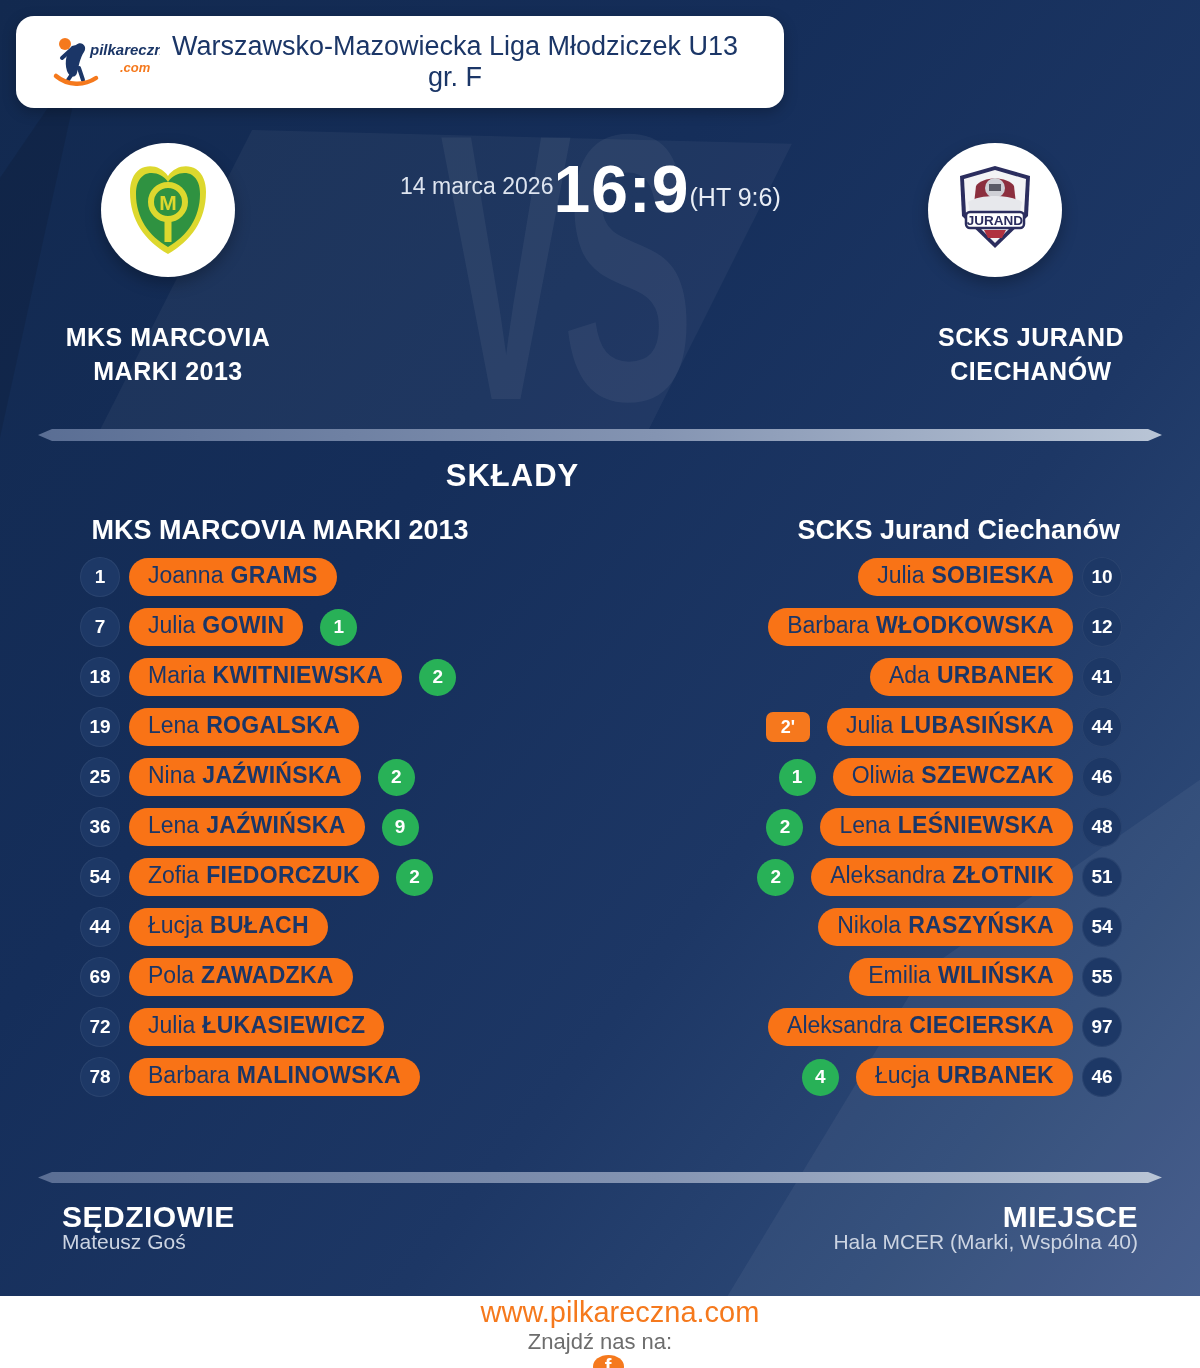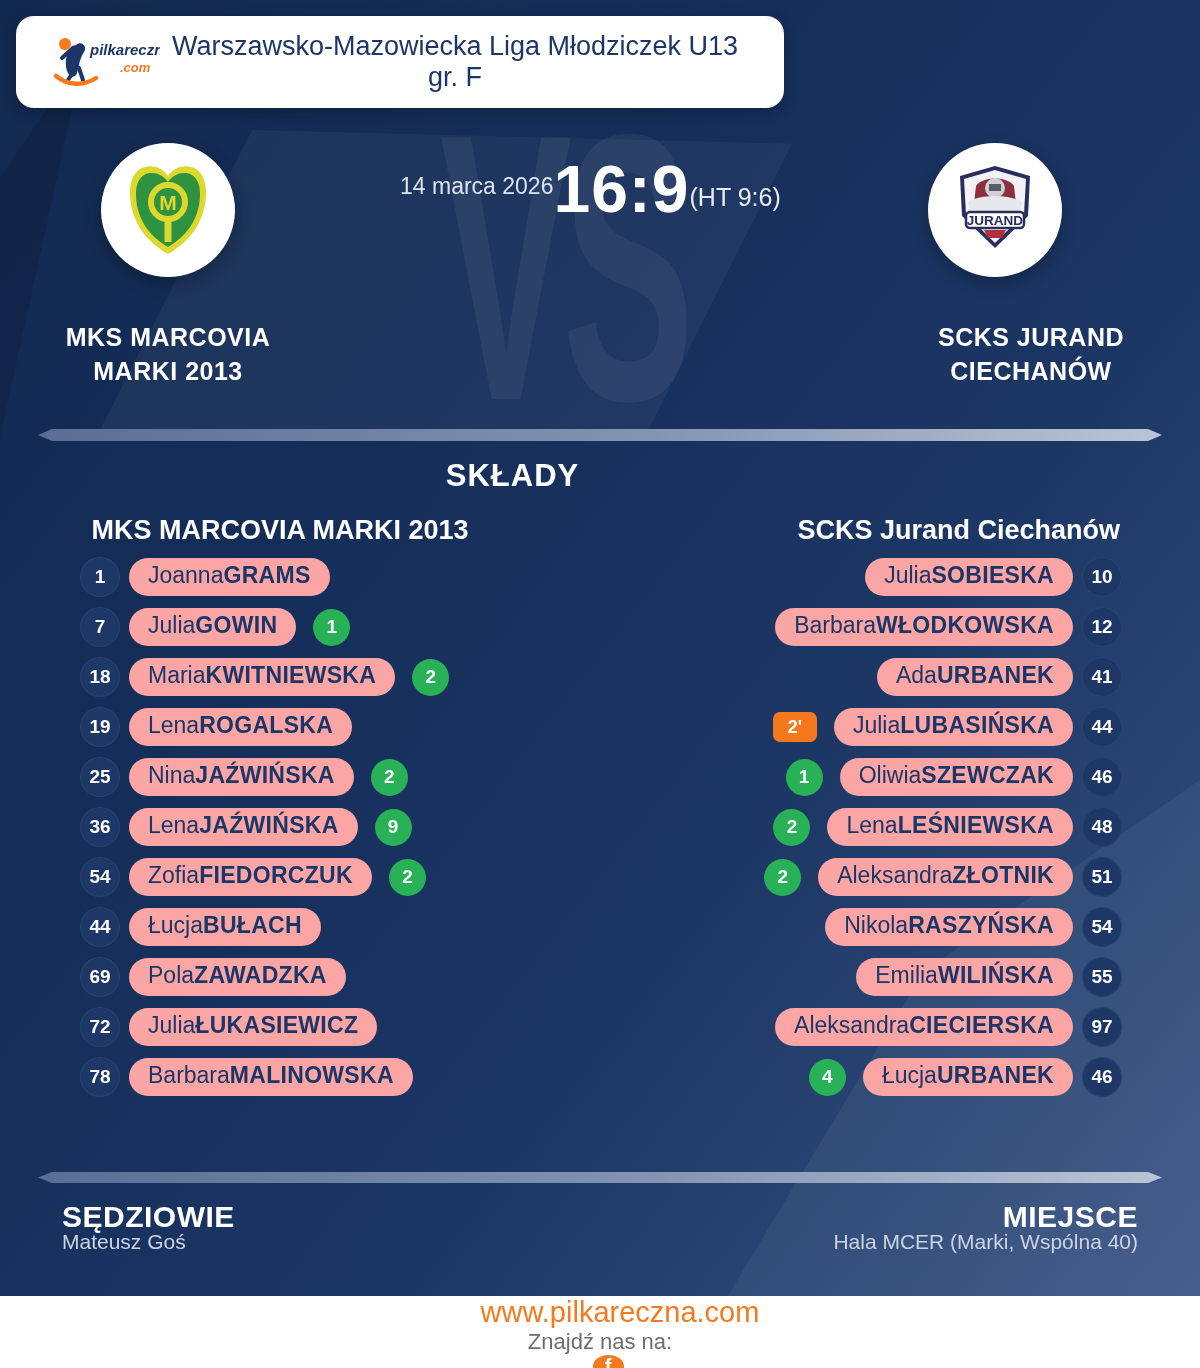--- a/index.html
+++ b/index.html
@@ -89,22 +89,22 @@
   .away-list { right:78px; width:500px; }
   .player-row { height:50px; display:flex; align-items:center; gap:9px; }
   .player-row.away { justify-content:flex-end; }
   .num {
     width:40px; height:40px; border-radius:50%; background:#1d3866;
     color:#ffffff; font-size:19px; font-weight:700; flex:0 0 auto;
     display:flex; align-items:center; justify-content:center;
     box-shadow: inset 0 0 0 1px rgba(255,255,255,0.06);
   }
   .pill {
-    display:inline-flex; align-items:baseline; 
-    background:#fca5a5; border-radius:20px; padding:4px 19px 7px;
+    display:inline-flex; align-items:baseline; gap:7px;
+    background:#f97316; border-radius:20px; padding:4px 19px 7px;
     font-size:23px; color:#1b3667; white-space:nowrap;
   }
   .pill .first { font-weight:400; }
   .pill .last { font-weight:700; letter-spacing:0.3px; }
   .badge {
     display:flex; align-items:center; justify-content:center;
     color:#ffffff; font-weight:700; flex:0 0 auto;
   }
   .badge.goal { width:37px; height:37px; border-radius:50%; background:#28b157; font-size:19px; }
   .badge.card { height:30px; min-width:44px; padding:0 9px; border-radius:7px; background:#f6781d; font-size:18px; }

